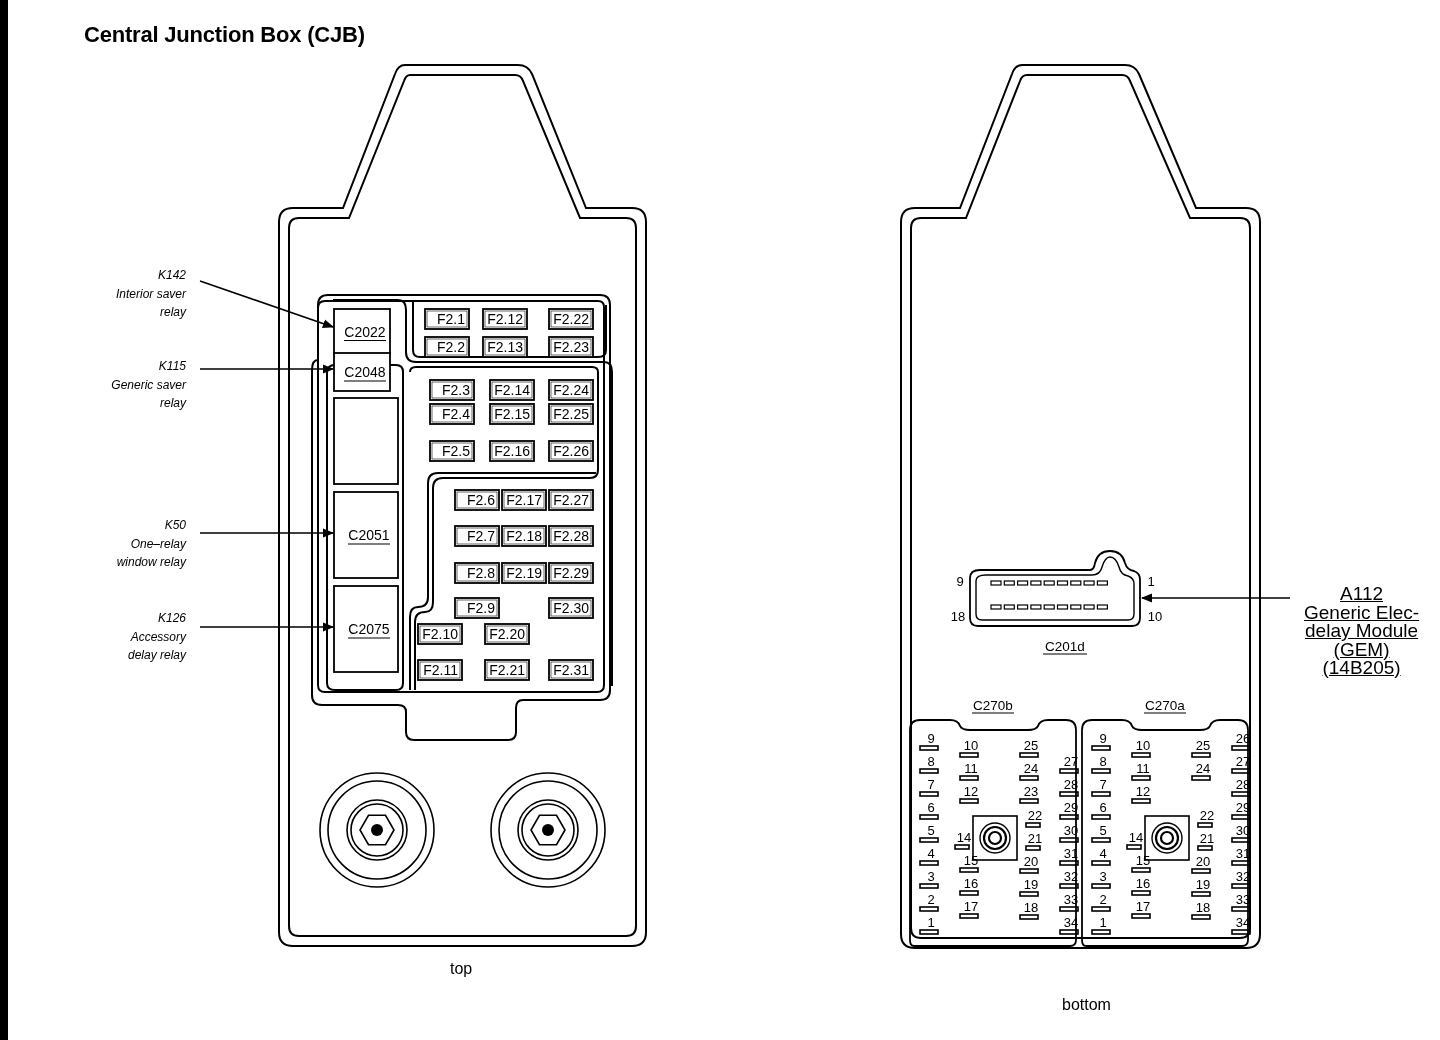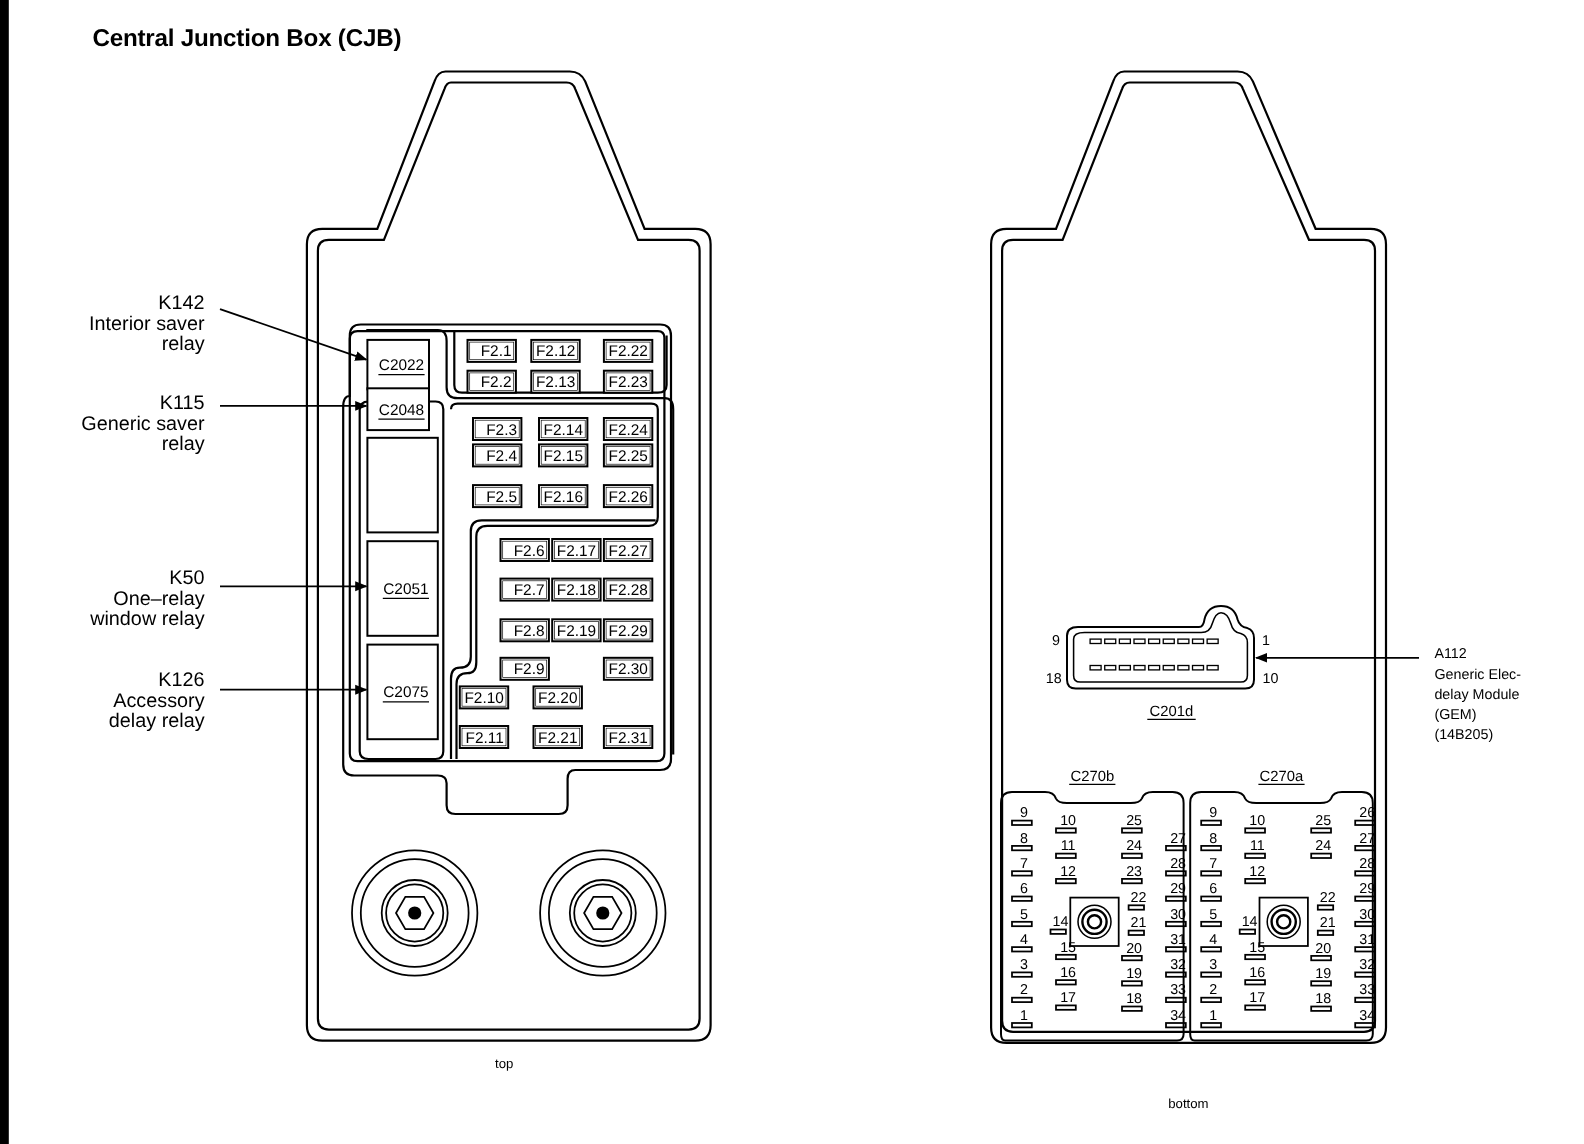--- a/index.html
+++ b/index.html
@@ -2,23 +2,23 @@
 <html><head>
 <meta charset="utf-8">
 <style>
   html, body { margin: 0; padding: 0; background: #ffffff; }
   body { width: 1440px; height: 1040px; position: relative; overflow: hidden;
          font-family: "Liberation Sans", sans-serif; color: #000; }
   .edge-bar { position: absolute; left: 0; top: 0; width: 8px; height: 1040px; background: #000; }
   .title { position: absolute; left: 48px; top: 22px; font-size: 22px; font-weight: bold; letter-spacing: -0.2px; margin-left: 36px; }
   svg#diagram { position: absolute; left: 0; top: 0; }
   svg text { font-family: "Liberation Sans", sans-serif; fill: #000; }
-  .callout { position: absolute; text-align: right; font-size: 18px; line-height: 18.5px; }
-  .callout-r { position: absolute; text-align: left; font-size: 13px; line-height: 18.5px; }
-  .view-label { position: absolute; font-size: 12px; }
+  .callout { position: absolute; text-align: right; font-size: 12px; line-height: 18.5px; font-style: italic; }
+  .callout-r { position: absolute; text-align: center; font-size: 19px; line-height: 18.5px; text-decoration: underline; }
+  .view-label { position: absolute; font-size: 16px; }
 </style>
 </head>
 <body>
 
 <div class="edge-bar"></div>
 <div class="title">Central Junction Box (CJB)</div>
 
 <svg id="diagram" width="1440" height="1040" viewBox="0 0 1440 1040" xmlns="http://www.w3.org/2000/svg">
   <defs>
     <marker id="arrowhead" viewBox="0 0 10 10" refX="9" refY="5" markerWidth="7" markerHeight="7" orient="auto">

